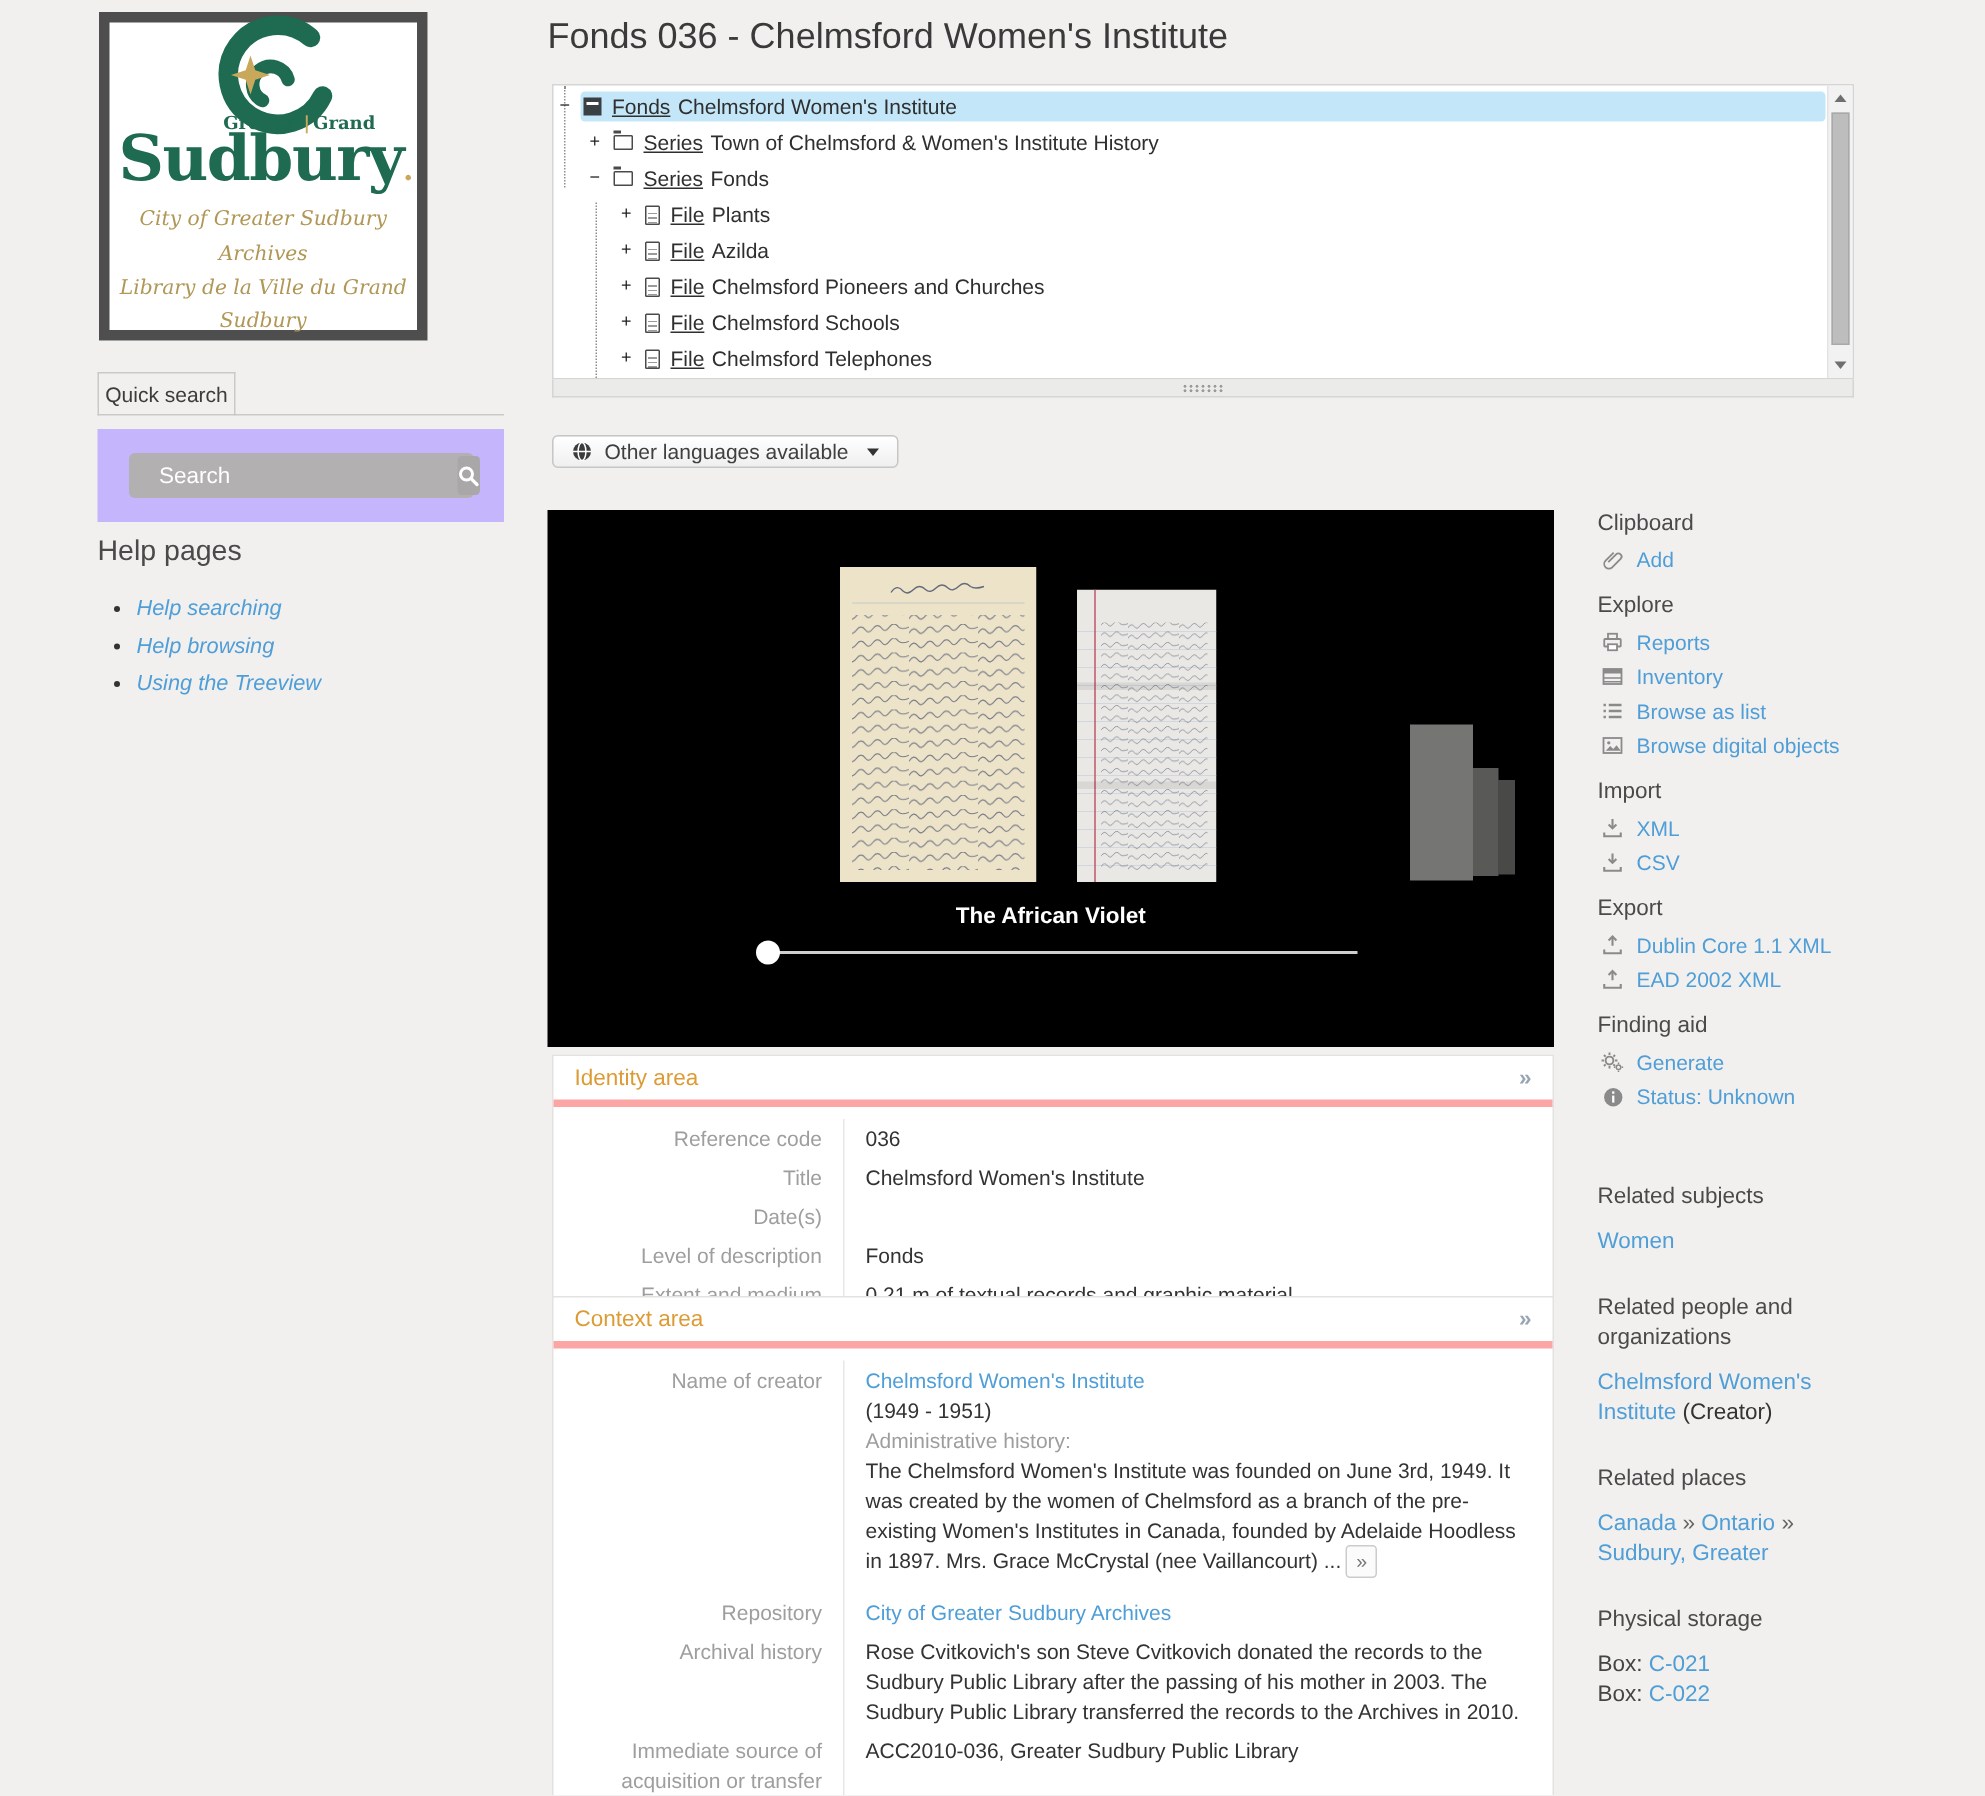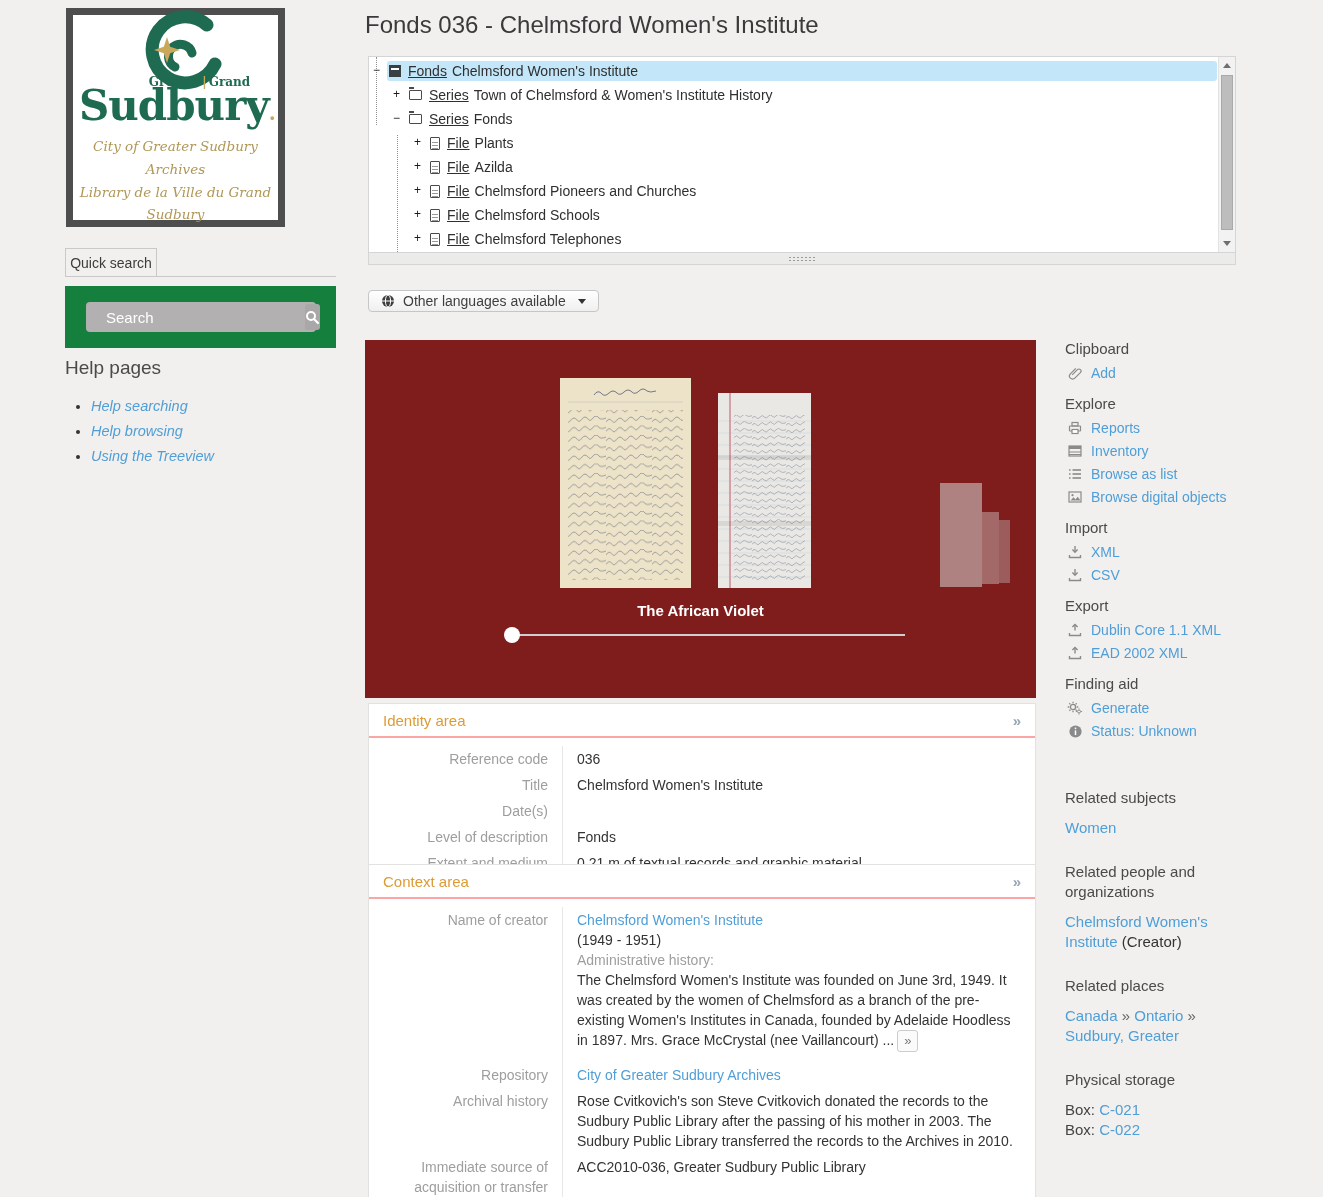--- a/index.html
+++ b/index.html
@@ -17,21 +17,21 @@
   .logo-greater-grand { font-family:"DejaVu Serif", serif; font-weight:bold; font-size:12px; color:#1e6b52; position:relative; top:-26px; left:24px; }
   .logo-greater-grand .bar { color:#c9a85c; padding:0 2px; }
   .logo-sudbury { font-family:"DejaVu Serif", serif; font-weight:bold; font-size:42px; color:#1e6b52; letter-spacing:-1px; line-height:1; margin-top:-30px; }
   .logo-sudbury .dot { color:#c9a85c; font-size:20px; }
   .logo-line { font-family:"DejaVu Serif", serif; font-style:italic; color:#b09755; font-size:13.5px; line-height:1.7; }
 
   .qs-tab { position:absolute; left:65px; top:248px; width:92px; height:29px;
     border:1px solid #c9c9c9; border-bottom:none; background:#f1f0ee;
     font-size:14px; color:#3c3c3c; display:flex; align-items:center; justify-content:center; cursor:pointer; }
   .tab-underline { position:absolute; left:65px; top:276px; width:271px; height:1px; background:#c9c9c9; }
-  .search-panel { position:absolute; left:65px; top:286px; width:271px; height:62px; background:#15803d;padding-left:32px; }
+  .search-panel { position:absolute; left:65px; top:286px; width:271px; height:62px; background:#c4b5fd;padding-left:32px; }
   .search-box { position:absolute; left:21px; top:16px; width:230px; height:30px; background:#b2b0b0;
     border-radius:4px; display:flex; align-items:center; }
   .search-box input { flex:1; background:transparent; border:none; outline:none; color:#fff;
     font-size:15px; padding-left:20px; font-family:"Liberation Sans", sans-serif; }
   .search-box input::placeholder { color:#fff; opacity:1; }
   .search-btn { width:34px; height:26px; margin-right:2px; border-radius:3px; background:#a9a7a7;
     display:flex; align-items:center; justify-content:center; border:none; cursor:pointer; }
   .help-heading { position:absolute; left:65px; top:357px; font-size:19px; color:#4a4a4a; }
   .help-list { position:absolute; left:91px; top:398px; list-style:disc; }
   .help-list li { margin-bottom:9px; font-size:14.5px; color:#333;font-style:italic; }
@@ -70,36 +70,36 @@
   .grip { position:absolute; left:50%; top:3px; width:28px; height:6px; transform:translateX(-50%);
     background-image:radial-gradient(#9a9a9a 35%, transparent 36%); background-size:4px 3px; }
 
   
   .lang-btn { position:absolute; left:368px; top:290px; height:22px; padding:0 12px;
     border:1px solid #c6c6c6; border-radius:4px; background:linear-gradient(#ffffff,#efefef);
     display:flex; align-items:center; gap:8px; font-size:14px; color:#3f3f3f; cursor:pointer; }
   .caret { width:0; height:0; border-left:4px solid transparent; border-right:4px solid transparent; border-top:5px solid #333; margin-left:4px; }
 
   
-  .viewer { position:absolute; left:365px; top:340px; width:671px; height:358px; background:#7f1d1d; }
+  .viewer { position:absolute; left:365px; top:340px; width:671px; height:358px; background:#000000; }
   .doc1 { position:absolute; left:195px; top:38px; cursor:pointer; }
   .doc2 { position:absolute; left:353px; top:53px; cursor:pointer; }
   .casc { position:absolute; background:#d5d5d2; }
   .c1 { left:575px; top:143px; width:42px; height:104px; opacity:.55; }
   .c2 { left:617px; top:172px; width:17px; height:72px; opacity:.42; }
   .c3 { left:634px; top:180px; width:11px; height:63px; opacity:.34; }
   .viewer-caption { position:absolute; left:0; right:0; top:602px; text-align:center; color:#fff; font-weight:bold; font-size:15px; }
   .vslider-track { position:absolute; left:147px; top:294px; width:393px; height:2px; background:#cfcfcf; }
   .vslider-handle { position:absolute; left:139px; top:287px; width:16px; height:16px; border-radius:50%; background:#fff; cursor:pointer; }
   .viewer .viewer-caption { top:262px; }
 
   
   .panel { position:absolute; left:368px; width:668px; background:#fff; border:1px solid #e2e2e0; }
   .panel-head { height:34px; display:flex; align-items:center; justify-content:space-between;
-    padding:0 14px; border-bottom:2px solid #fca5a5; }
+    padding:0 14px; border-bottom:5px solid #fca5a5; }
   .panel-title { color:#dd9b35; font-size:15px; }
   .panel-jump { color:#97a5b4; font-size:15px; font-weight:bold; }
   .panel-body { padding:8px 0 10px 0; }
   .fieldrow { display:flex; }
   .flabel { width:194px; flex-shrink:0; text-align:right; color:#9e9e9e; font-size:14px;
     padding:3px 14px 3px 0; border-right:1px solid #e7e7e5; line-height:20px; }
   .fvalue { flex:1; font-size:14px; color:#333; padding:3px 14px 3px 14px; line-height:20px; }
   .bullet { display:inline-block; width:14px; color:#333; }
   .muted { color:#9e9e9e; }
   .morebtn { display:inline-block; border:1px solid #ccc; border-radius:3px; background:#fbfbfb;

